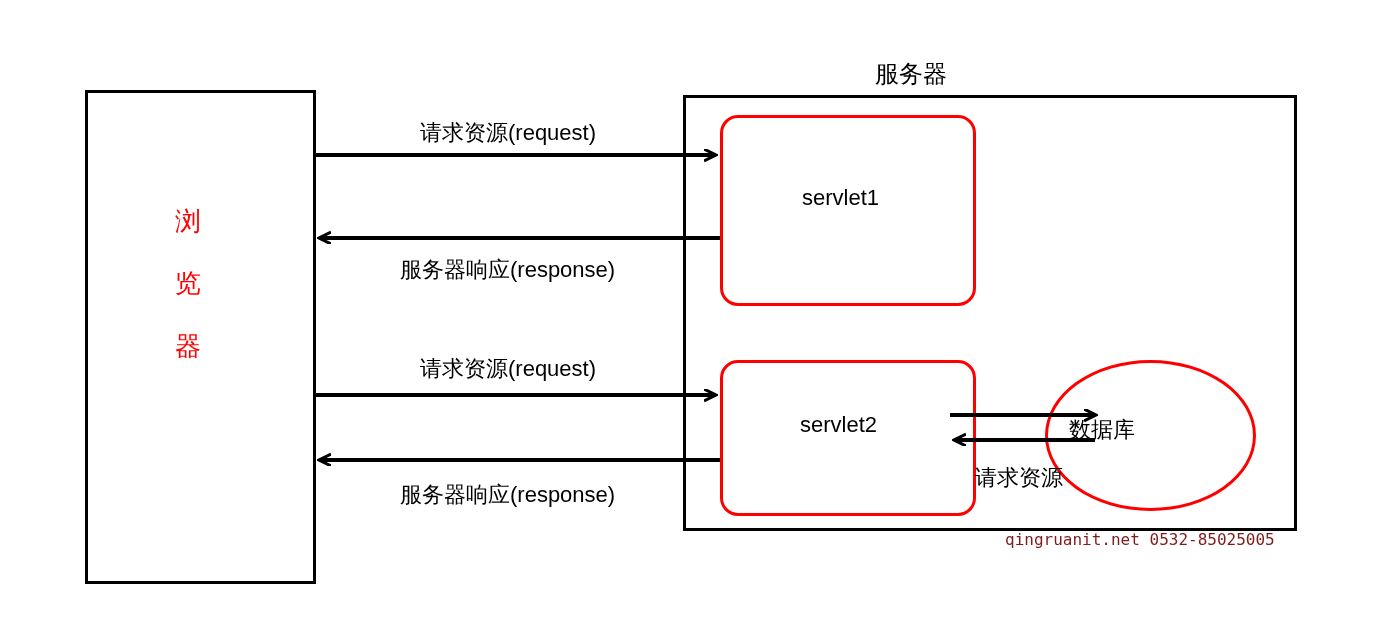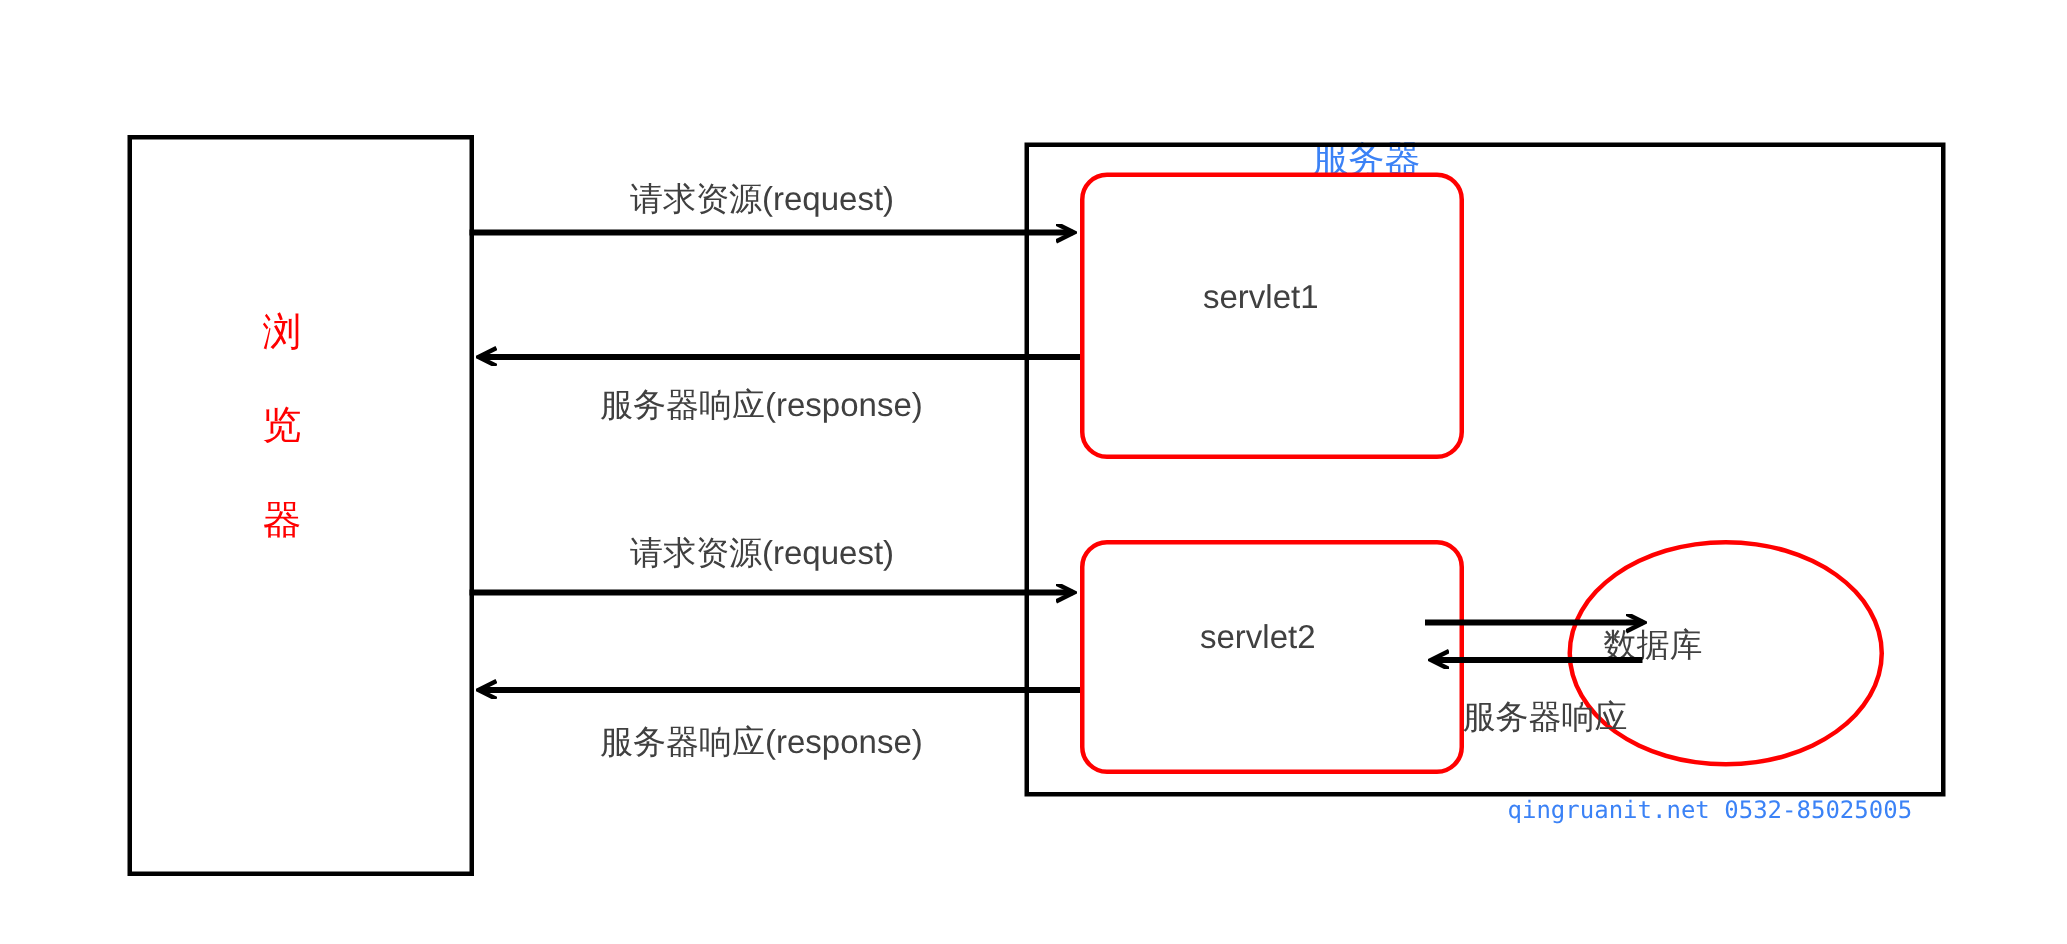--- a/index.html
+++ b/index.html
@@ -24,41 +24,40 @@
   }
   .ellipse {
     position: absolute;
     border: 3px solid #ff0000;
     border-radius: 50%;
     background: transparent;
   }
   .label {
     position: absolute;
     font-size: 22px;
-    color: #404040;
+    color: #000000;
     white-space: nowrap;
   }
   .label-black {
     position: absolute;
     font-size: 24px;
-    color: #3b82f6;
+    color: #000000;
     white-space: nowrap;
-    margin-top: 32px;
   }
   .vert-label {
     position: absolute;
     font-size: 26px;
     color: #ff0000;
     text-align: center;
     line-height: 2.4;
   }
   .watermark {
     position: absolute;
     font-size: 16px;
-    color: #3b82f6;
+    color: #7f1d1d;
     font-family: monospace;
   }
   svg.arrow {
     position: absolute;
     overflow: visible;
   }
 </style>
 </head>
 <body>
 
@@ -74,21 +73,21 @@
 <div class="box" style="left:683px; top:95px; width:608px; height:430px;"></div>
 
 <div class="red-box" style="left:720px; top:115px; width:250px; height:185px;"></div>
 <div class="label" style="left:802px; top:185px;">servlet1</div>
 
 <div class="red-box" style="left:720px; top:360px; width:250px; height:150px;"></div>
 <div class="label" style="left:800px; top:412px;">servlet2</div>
 
 <div class="ellipse" style="left:1045px; top:360px; width:205px; height:145px;"></div>
 <div class="label" style="left:1069px; top:415px;">数据库</div>
-<div class="label" style="left:975px; top:463px;">服务器响应</div>
+<div class="label" style="left:975px; top:463px;">请求资源</div>
 
 <div class="label" style="left:420px; top:118px;">请求资源(request)</div>
 <div class="label" style="left:400px; top:255px;">服务器响应(response)</div>
 <div class="label" style="left:420px; top:354px;">请求资源(request)</div>
 <div class="label" style="left:400px; top:480px;">服务器响应(response)</div>
 
 <svg class="arrow" width="1378" height="629" style="left:0; top:0;">
   <defs>
     <marker id="ah" markerWidth="14" markerHeight="14" refX="11" refY="6" orient="auto" markerUnits="userSpaceOnUse">
       <path d="M0,0 L12,6 L0,12" fill="none" stroke="#000" stroke-width="3"></path>

